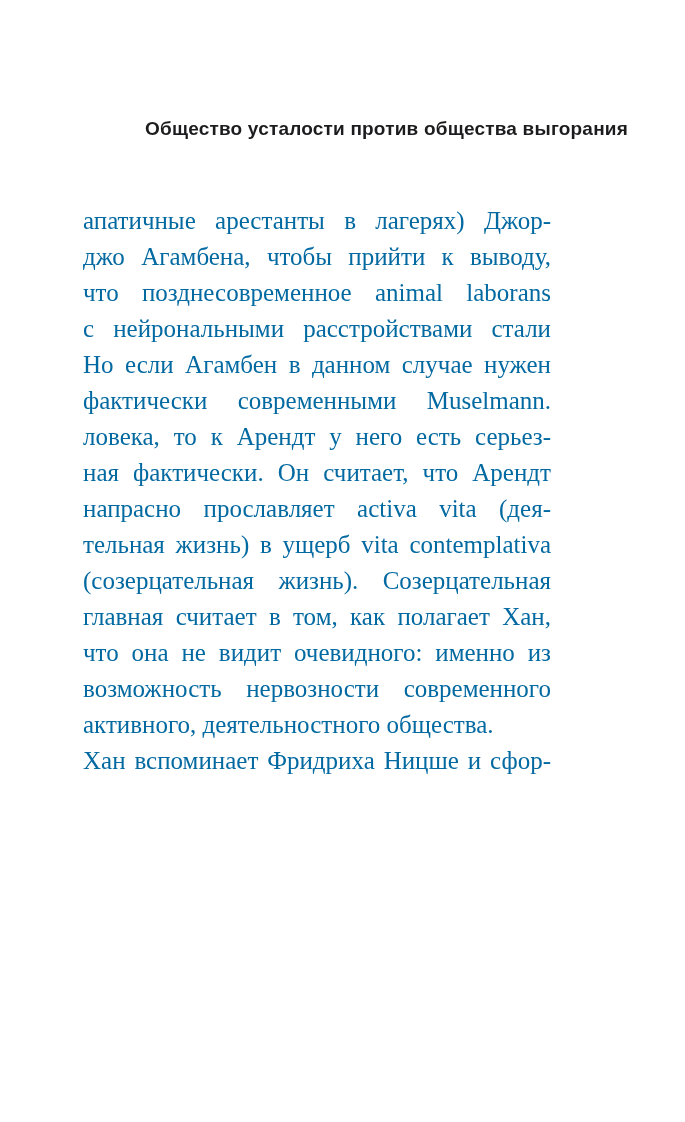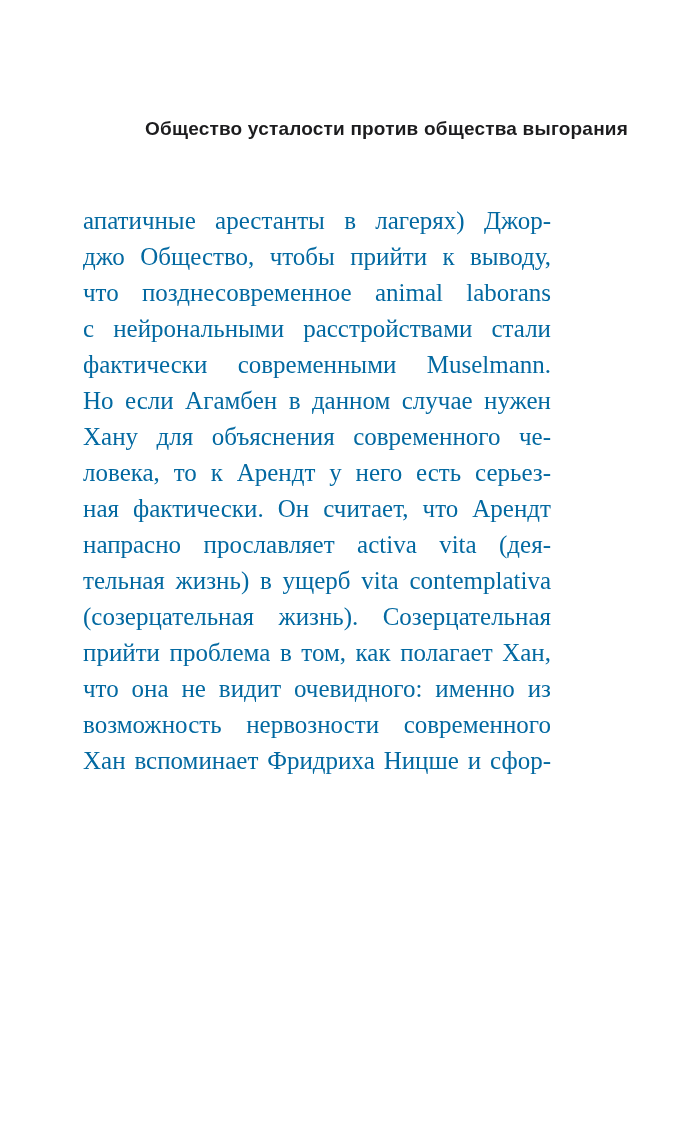--- a/index.html
+++ b/index.html
@@ -65,32 +65,32 @@
 </style>
 </head>
 <body>
 
 <div class="page">
 
   <div class="running-header">Общество усталости против общества выгорания</div>
 
   <div class="body-text">
     <div class="line j">апатичные арестанты в лагерях) Джор-</div>
-    <div class="line j">джо Общество, чтобы прийти к выводу,</div>
+    <div class="line j">джо Агамбена, чтобы прийти к выводу,</div>
     <div class="line j">что позднесовременное animal laborans</div>
     <div class="line j">с нейрональными расстройствами стали</div>
+    <div class="line j">Но если Агамбен в данном случае нужен</div>
     <div class="line j">фактически современными Muselmann.</div>
-    <div class="line j">Но если Агамбен в данном случае нужен</div>
-    <div class="line j">Хану для объяснения современного че-</div>
     <div class="line j">ловека, то к Арендт у него есть серьез-</div>
     <div class="line j">ная фактически. Он считает, что Арендт</div>
     <div class="line j">напрасно прославляет activa vita (дея-</div>
     <div class="line j">тельная жизнь) в ущерб vita contemplativa</div>
     <div class="line j">(созерцательная жизнь). Созерцательная</div>
-    <div class="line j">прийти проблема в том, как полагает Хан,</div>
+    <div class="line j">главная считает в том, как полагает Хан,</div>
     <div class="line j">что она не видит очевидного: именно из</div>
     <div class="line j">возможность нервозности современного</div>
+    <div class="line">активного, деятельностного общества.</div>
     <div class="line j">Хан вспоминает Фридриха Ницше и сфор-</div>
   </div>
 
   <div class="page-number">17</div>
 
 </div>
 
 </body></html>

